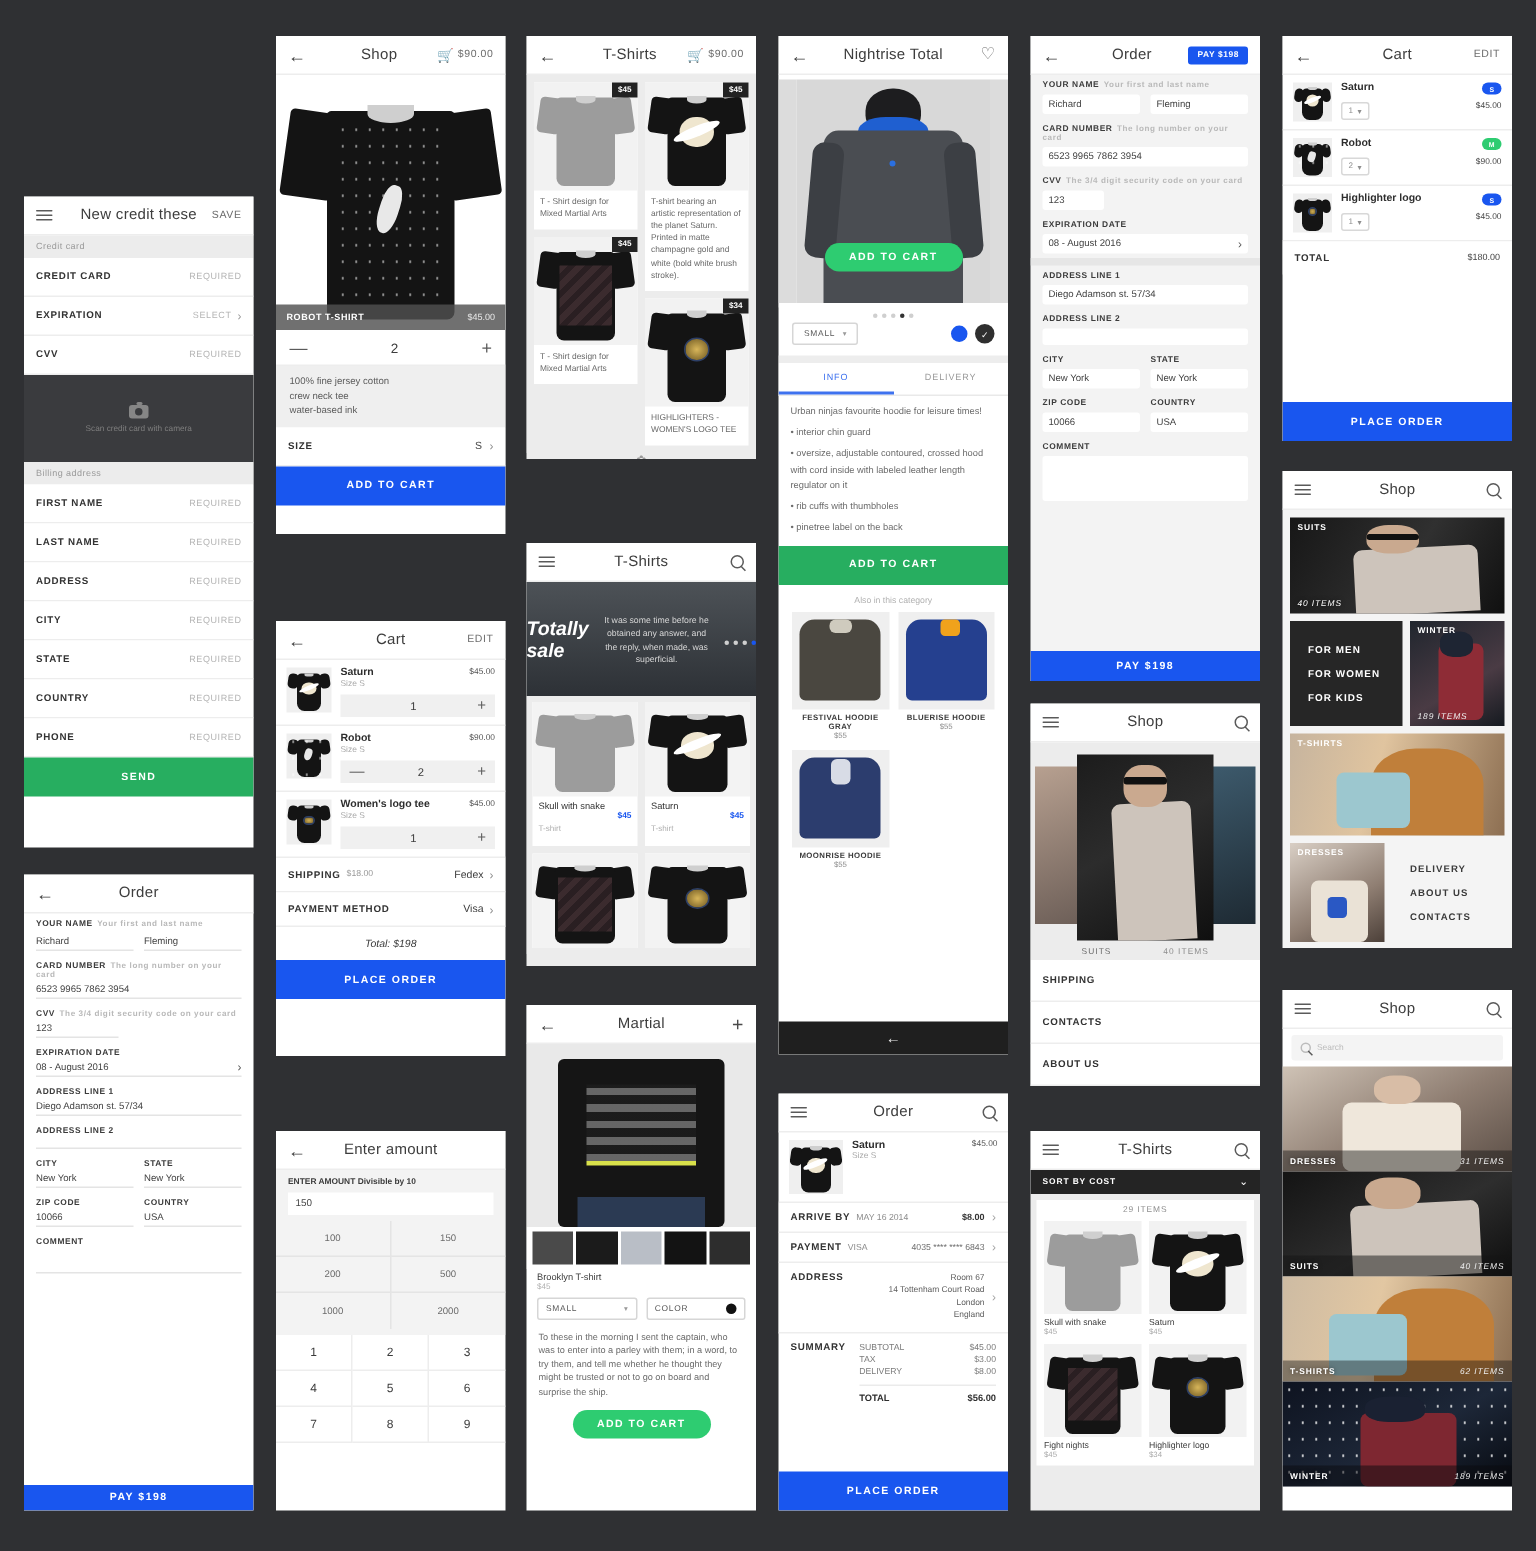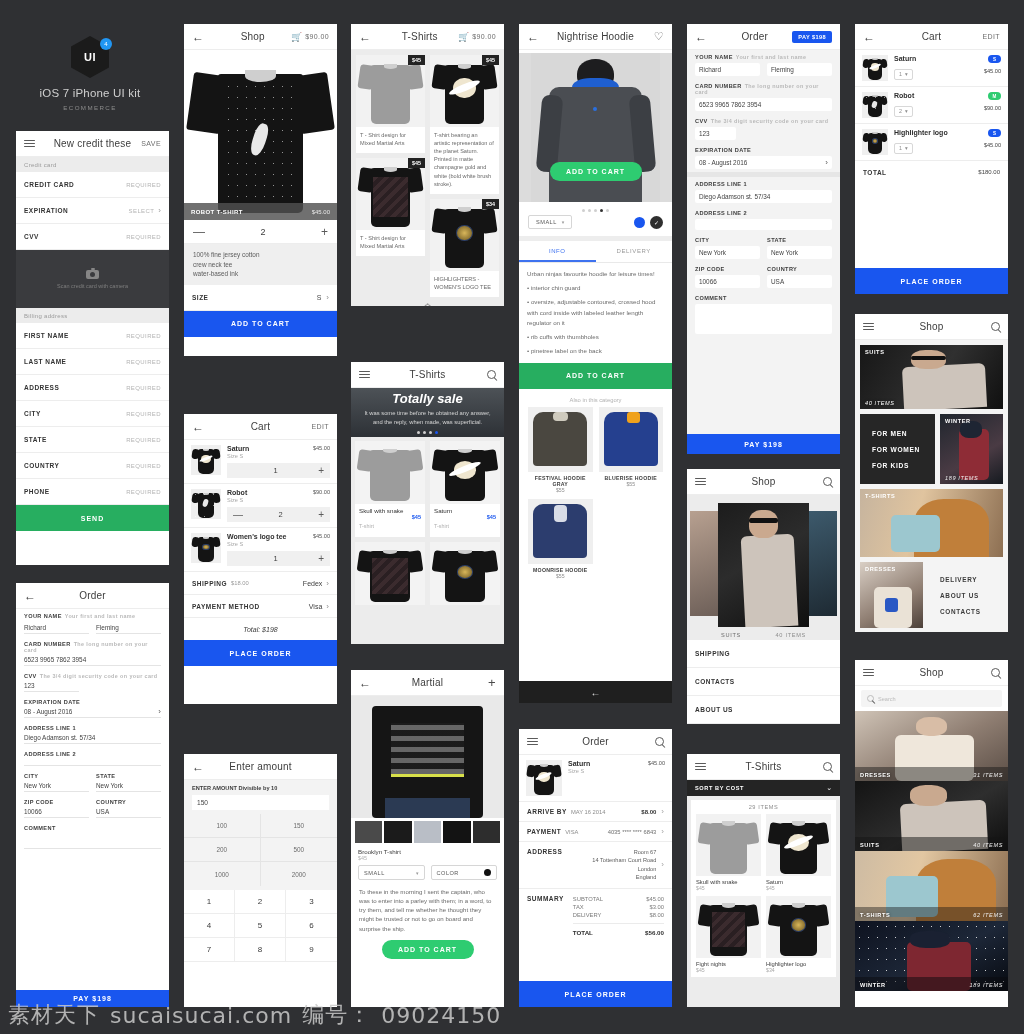--- a/index.html
+++ b/index.html
@@ -82,22 +82,22 @@
   
   .tilewrap { background:#ececec; padding:5px; display:flex; gap:5px; }
   .col { flex:1; display:flex; flex-direction:column; gap:5px;}
   .tile { background:#fff; }
   .tile .img { position:relative; height:72px; background:#f2f2f2;}
   .badge { position:absolute; top:0; right:0; background:#222; color:#fff; font-size:5.4px;
      padding:2px 4px; font-weight:bold;}
   .tile .cap { font-size:5.6px; color:#6a6a6a; padding:4px 4px 6px; line-height:1.45;}
 
   
-  .banner { height:49px; position:relative; overflow:hidden;
-     background:linear-gradient(#4d5257,#2d3136); display:flex; flex-direction:column;
+  .banner { height:76px; position:relative; overflow:hidden;
+     background:linear-gradient(#4d5257,#2d3136); display:flex; flex-direction:row;
      align-items:center; justify-content:center; }
   .banner .t { font-style:italic; font-size:13px; color:#fff; font-weight:bold;}
   .banner .s { font-size:5.8px; color:#d6d6d6; text-align:center; line-height:1.55;
      padding:3px 10px 0;}
   .dots { display:flex; gap:3px; margin-top:5px;}
   .dots i { width:3px;height:3px;border-radius:50%; background:#cfcfcf; display:block;}
   .dots i.on { background:#1956ef;}
 
   .pcard { background:#fff; }
   .pcard .meta { padding:3px 4px 5px; }
@@ -204,30 +204,20 @@
       radial-gradient(#fff 0.6px, transparent 0.7px); background-size:9px 11px; opacity:.55;}
   .fightart { position:absolute; left:24%; right:24%; top:26%; bottom:18%;
      background:repeating-linear-gradient(135deg,#3b2b2e 0 4px,#2a1f22 4px 8px);}
   .hoodie { position:absolute; inset:8%; border-radius:6px;}
 </style>
 </head>
 <body>
 
 <div class="stage">
 
-  <div class="kit" style="top:36px">
-    <div class="hexlogo">
-      <div class="hx">
-          <span>UI</span>
-        </div>
-      <div class="dot">4</div>
-    </div>
-    <div class="t1">iOS 7 iPhone UI kit</div>
-    <div class="t2">ECOMMERCE</div>
-  </div>
 
   <div class="screen" style="left:16px;top:131px;width:153px;height:434px;">
     <div class="navbar">
       <div class="nb-left">
         <span class="hamb">
             <i></i>
             <i></i>
             <i></i>
           </span>
       </div>
@@ -721,21 +711,21 @@
     <div style="padding:4px 0 6px">
       <div class="btn green-pill">ADD TO CART</div>
     </div>
   </div>
 
   <div class="screen" style="left:519px;top:24px;width:153px;height:679px;">
     <div class="navbar">
       <div class="nb-left">
           <span class="arrow">←</span>
         </div>
-      <div class="nb-title">Nightrise Hoodie</div>
+      <div class="nb-title">Nightrise Total</div>
       <div class="nb-right">
           <span class="heart">♡</span>
         </div>
     </div>
     <div style="position:relative;height:155px;background:#fff;padding:3px 12px;">
       <div style="position:absolute;left:0;top:3px;width:12px;bottom:3px;background:#dcdcdc"></div>
       <div style="position:absolute;right:0;top:3px;width:12px;bottom:3px;background:#dcdcdc"></div>
       <div style="position:relative;height:100%;background:#d8d8d8;overflow:hidden">
         <div style="position:absolute;left:36%;right:36%;top:4%;height:20%;background:#1d1d1f;border-radius:50% 50% 40% 40%"></div>
         <div style="position:absolute;left:32%;right:32%;top:17%;height:16%;background:#1f5fd0;border-radius:40%"></div>
@@ -1256,20 +1246,14 @@
     <div class="ctile" style="height:70px;background:linear-gradient(150deg,#0e1320,#1d2738 55%,#070a10)">
       <div class="stars" style="opacity:.8"></div>
       <div style="position:absolute;left:34%;right:24%;top:30%;bottom:0;background:#7e2731;border-radius:5px"></div>
       <div style="position:absolute;left:36%;right:38%;top:14%;height:24%;background:#1a2132;border-radius:40%"></div>
       <div style="position:absolute;left:0;right:0;bottom:0;height:14px;background:rgba(10,10,14,.5)"></div>
       <div class="lab">WINTER</div>
       <div class="cnt">189 ITEMS</div>
     </div>
   </div>
 
-  <div class="wm">
-    <span>素材天下</span>
-    <span>sucaisucai.com</span>
-    <span>编号：</span>
-    <span>09024150</span>
-  </div>
 
 </div>
 
 </body></html>

